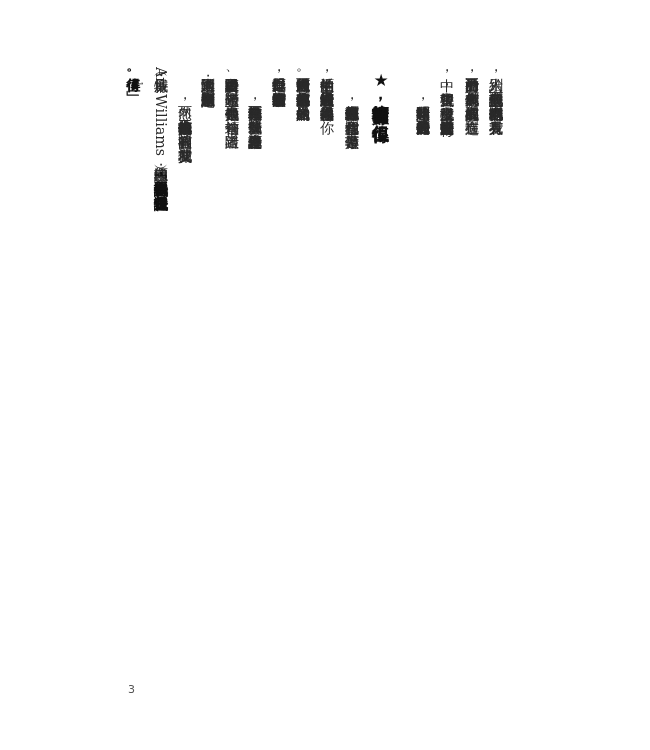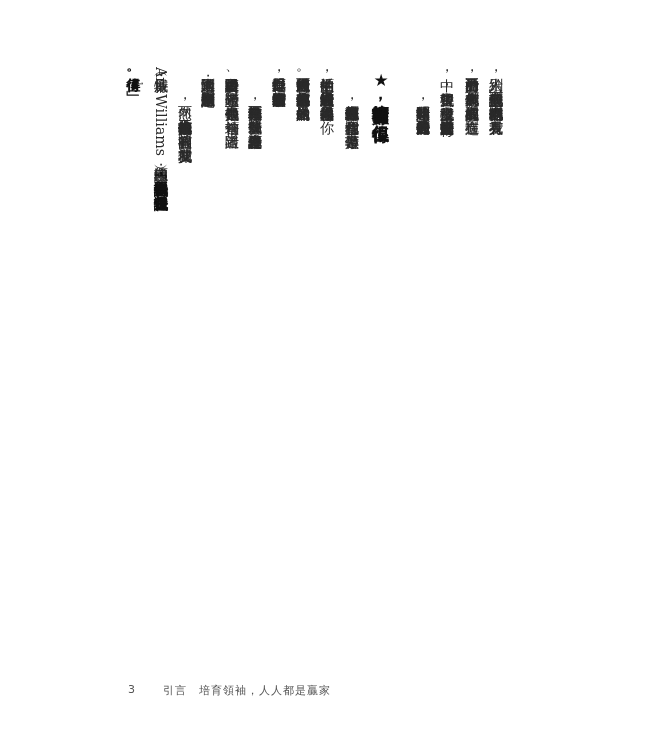--- a/index.html
+++ b/index.html
@@ -67,14 +67,13 @@
   <div class="col indent" style="left:173px;">然而，投資生命去培育其他領袖的工作，有很高的回報。就像我朋友艾</div>
 
   <div class="col" style="left:149px;">
     <span>特・威廉（Art Williams）傾向這樣說：</span><span class="bold">「我不保證這很容易，但我保證這很</span>
   </div>
   <div class="col" style="left:127px;">
     <span class="bold">值得。」</span><span class="footnote-mark">1</span>
   </div>
 
   <div class="footer folio">3</div>
-  <div class="footer running-head">引言　培育領袖，人人都是贏家</div>
 </div>
 
 </body></html>

